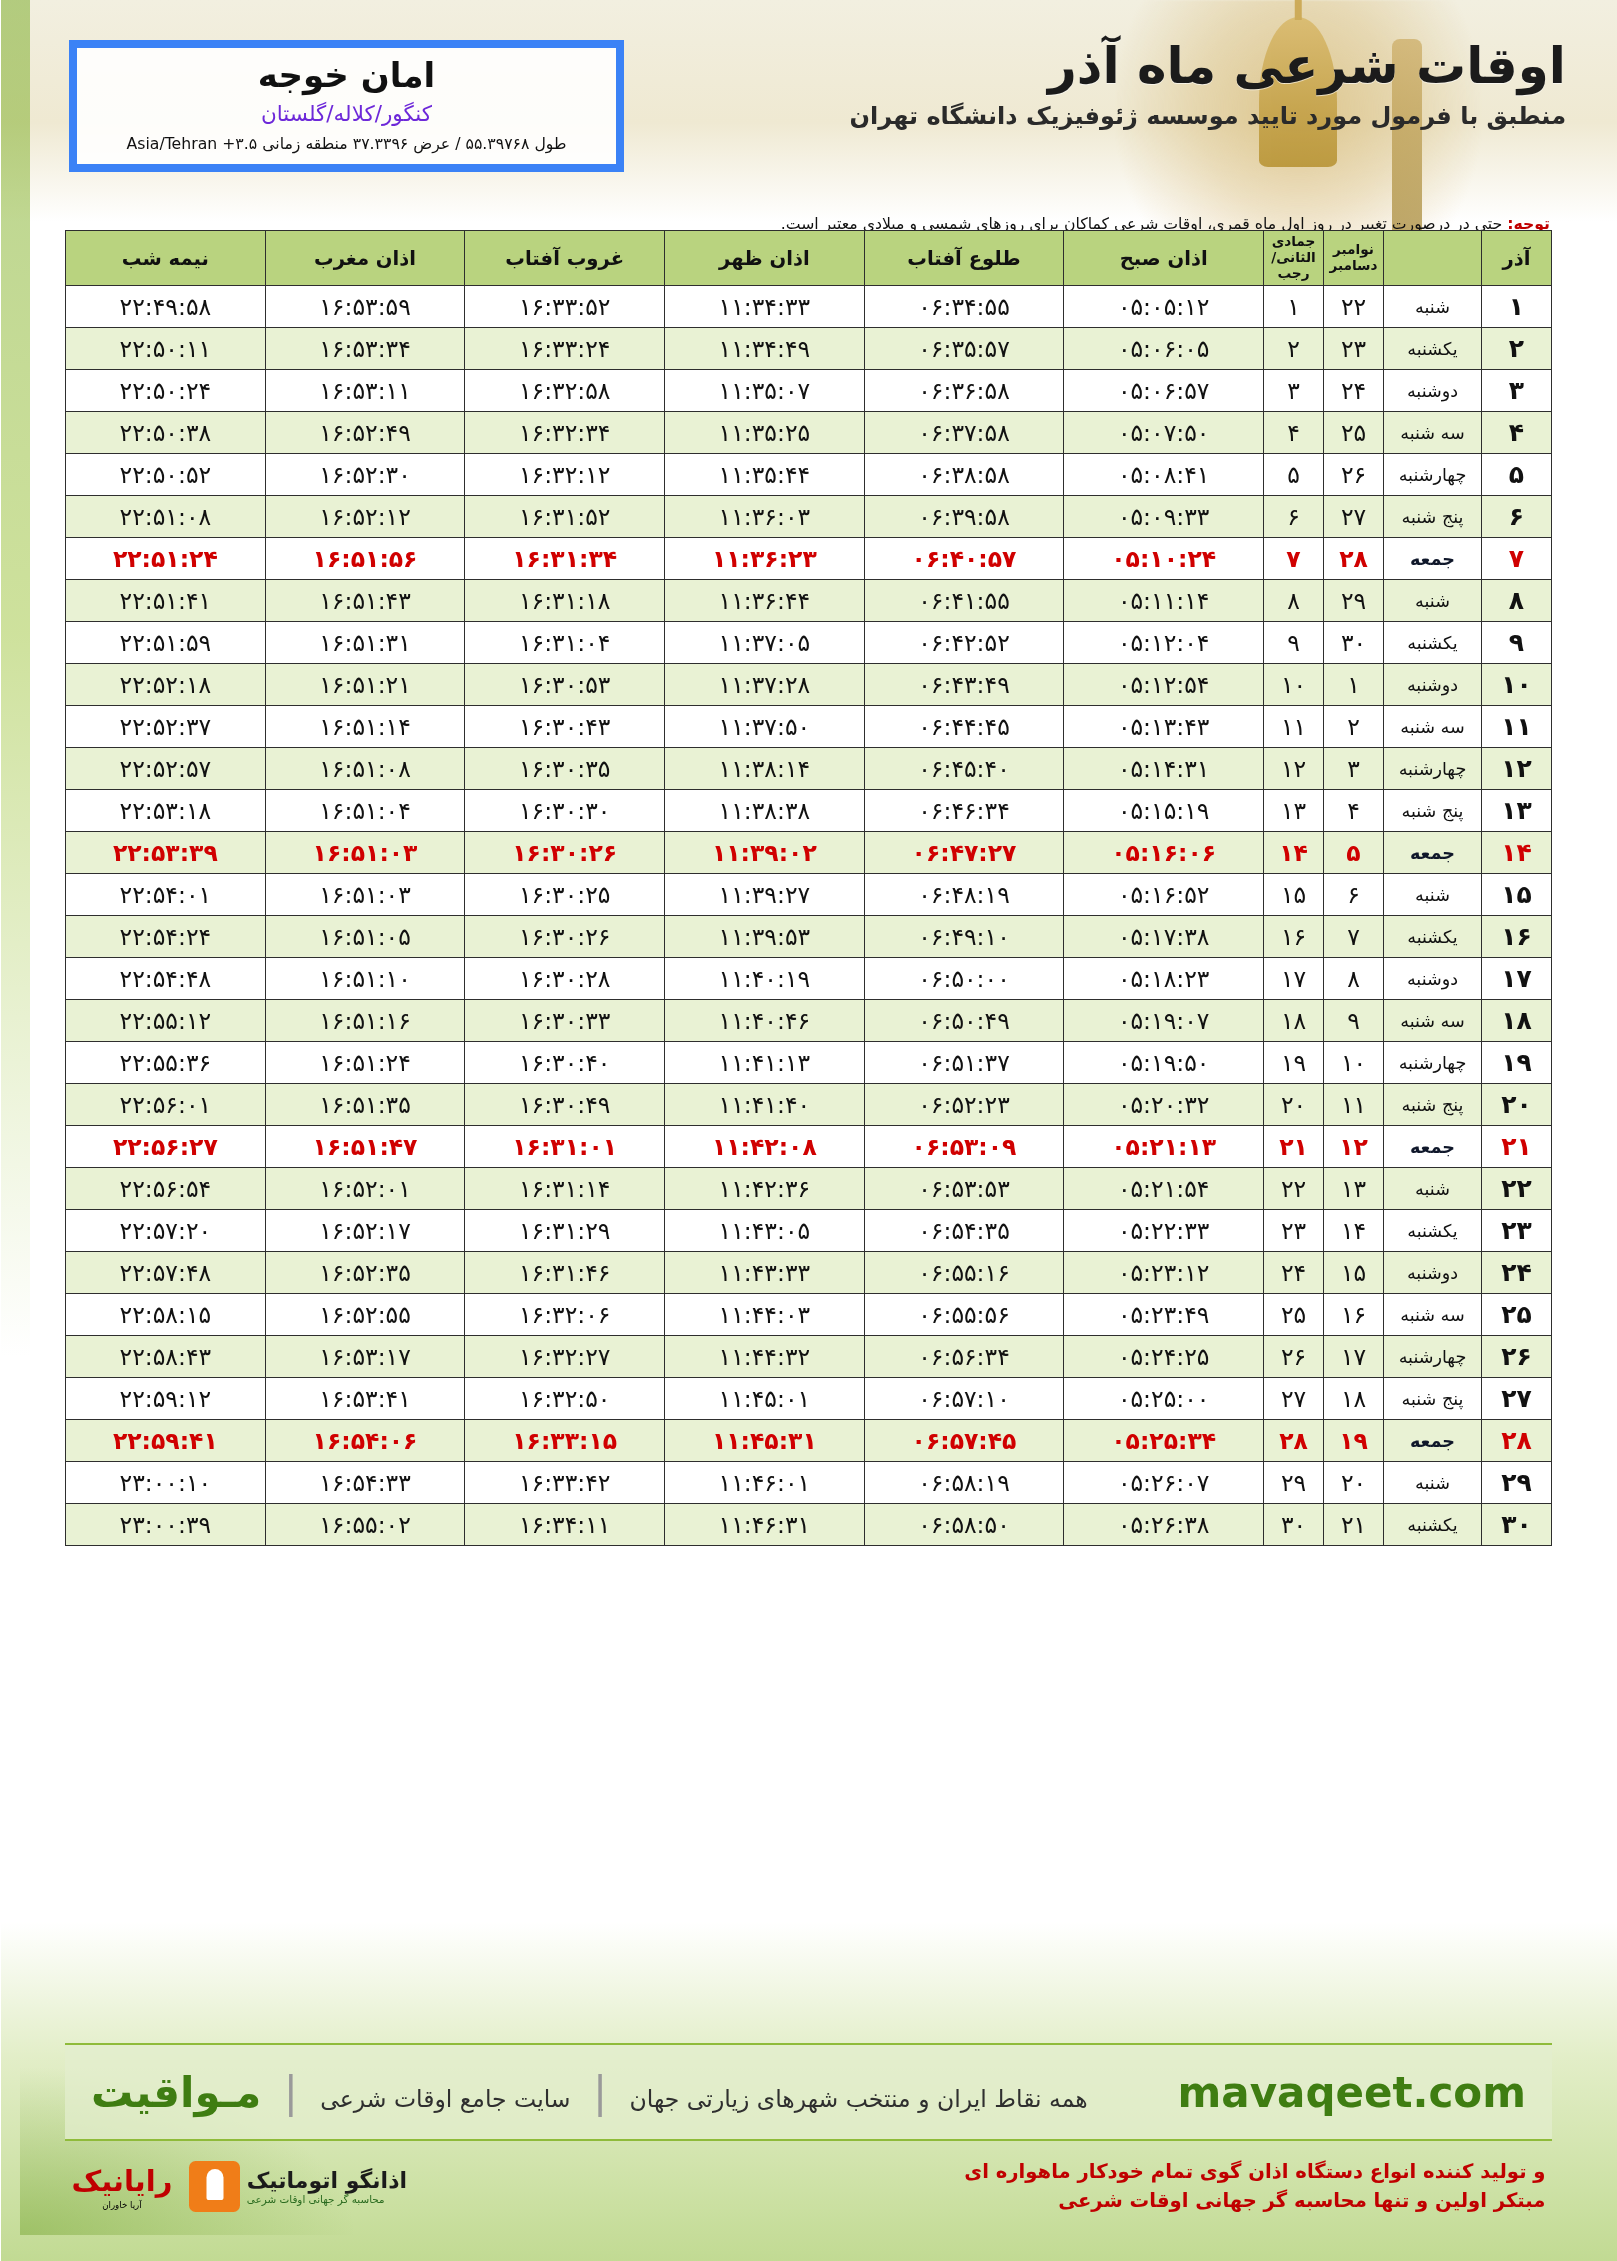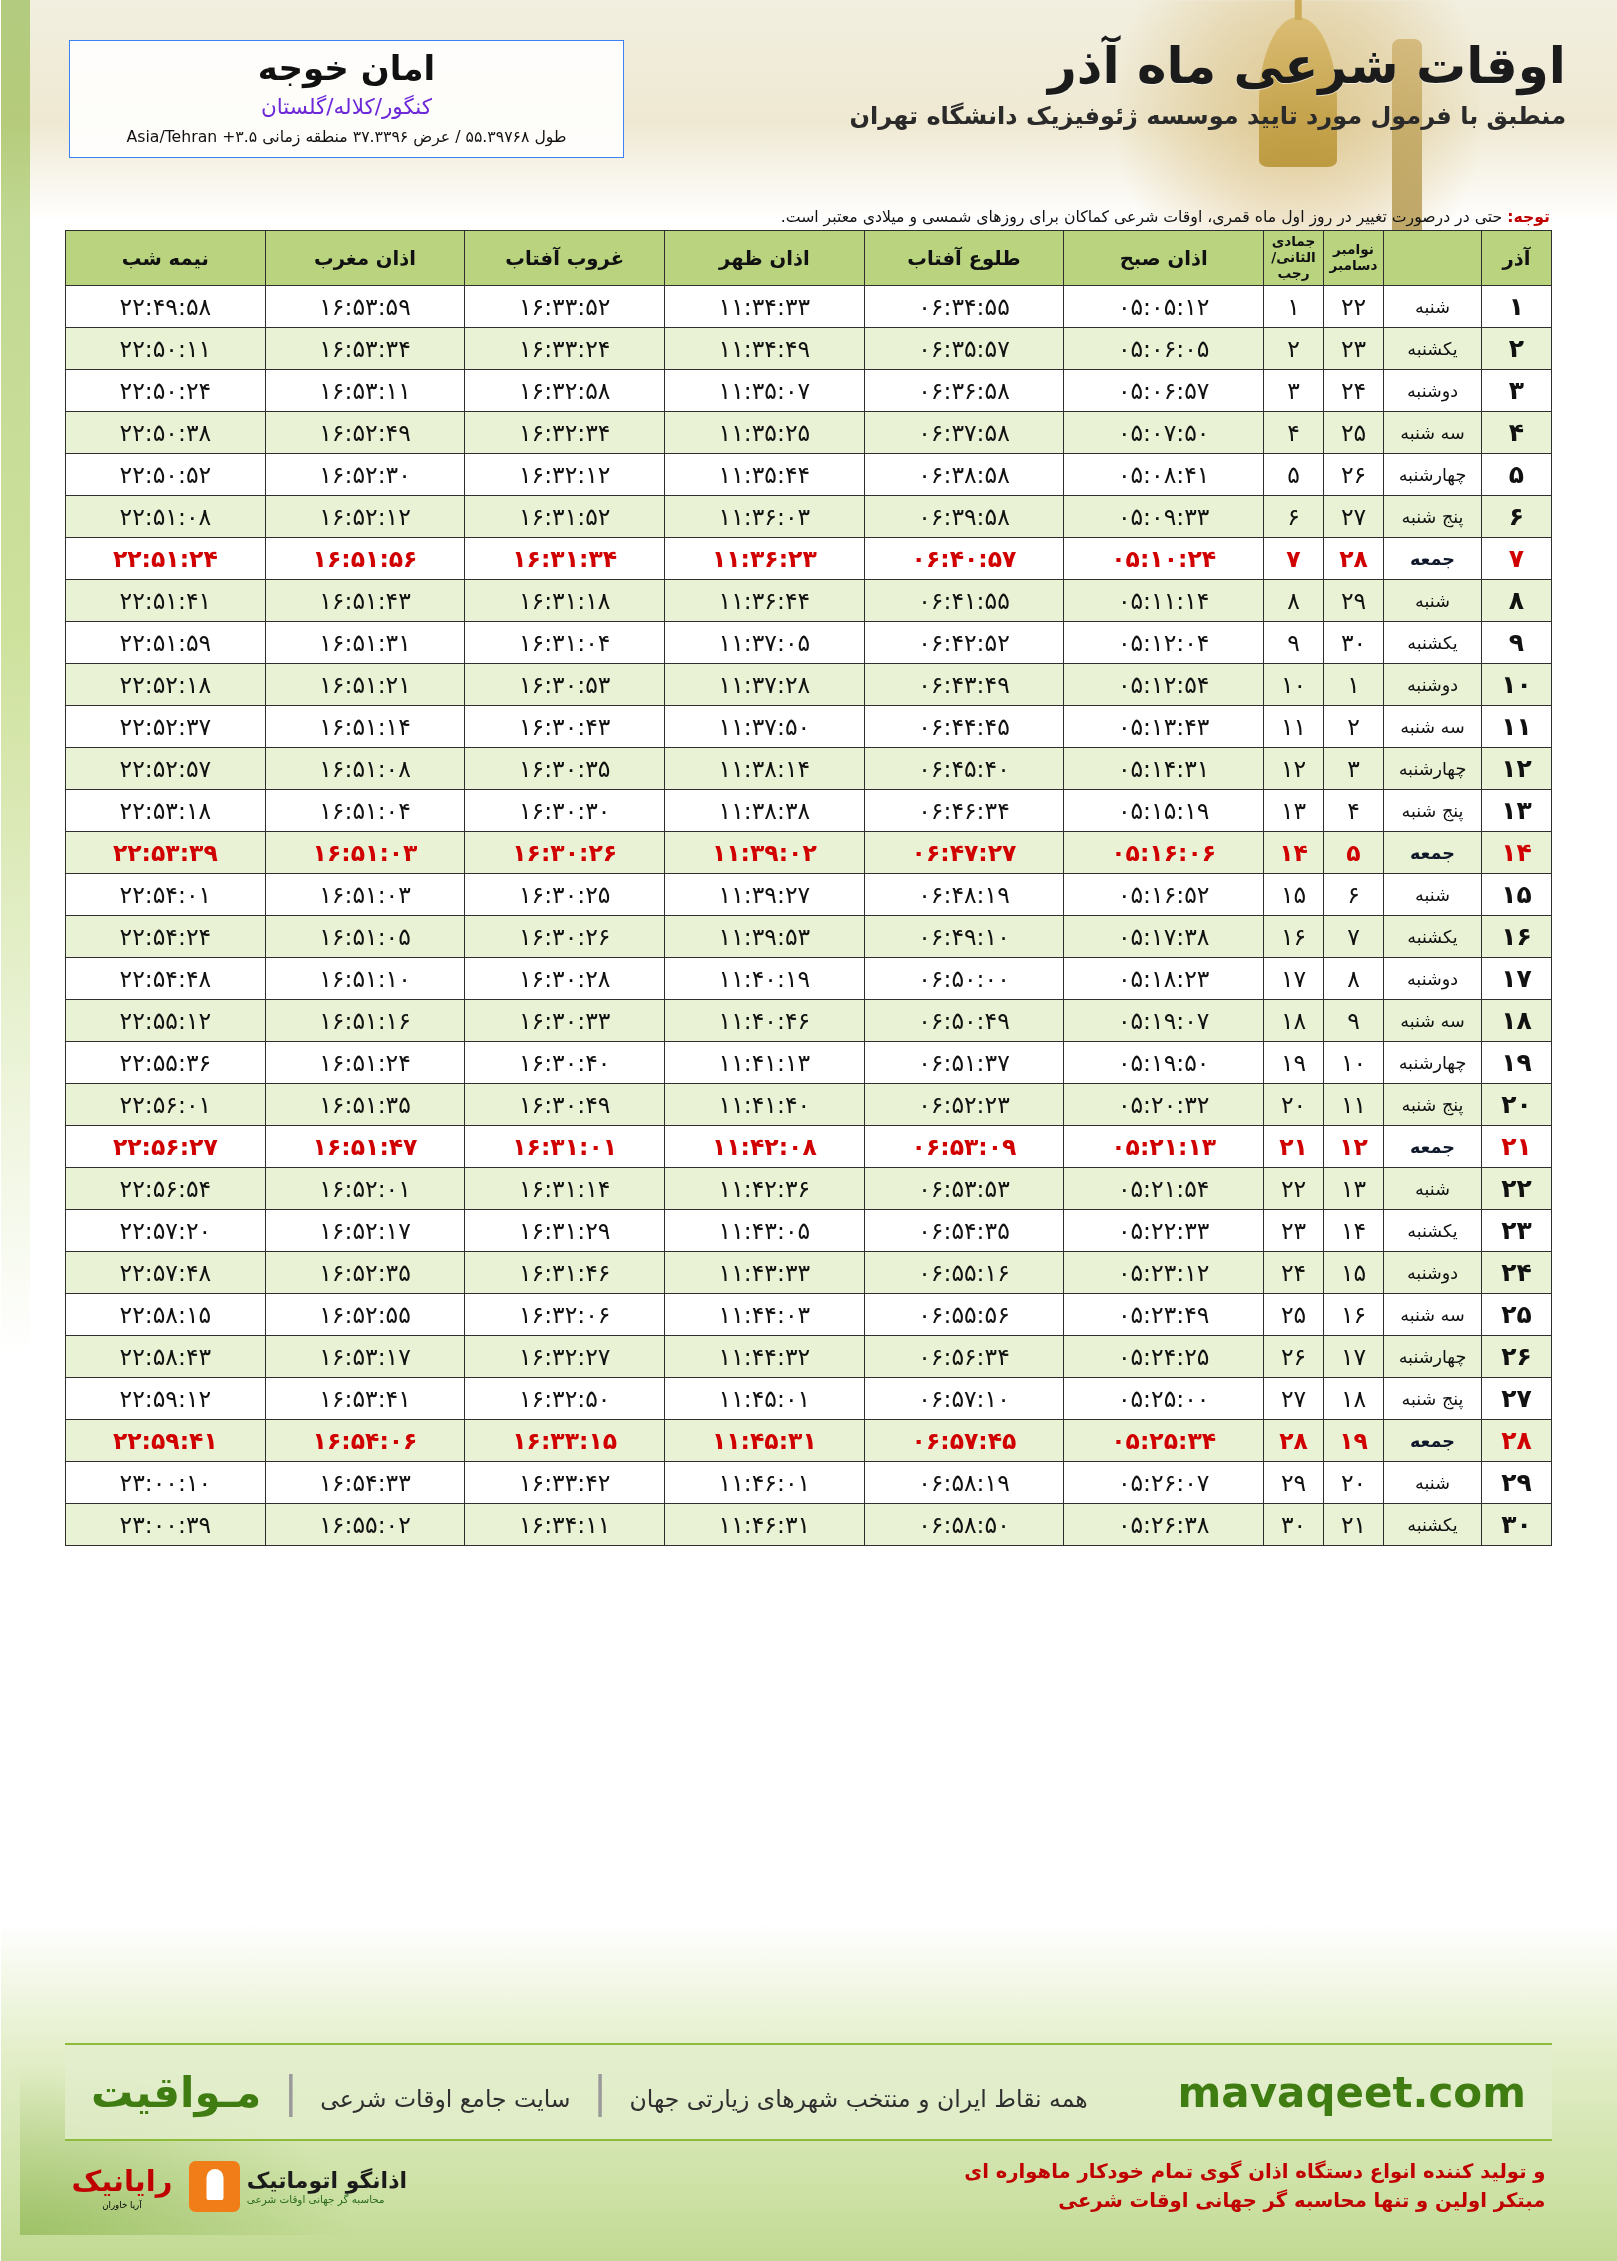--- a/index.html
+++ b/index.html
@@ -64,30 +64,30 @@
   .title-sub {
     font-size: 24px; font-weight: bold; color: #2a2a2a; margin-top: 9px;
   }
   .title-dates {
     font-size: 21.5px; color: #2a2a2a; margin-top: 9px;
   }
 
   
   .citybox {
     position: absolute; top: 40px; left: 69px; width: 555px;
-    border: 1px solid #3b82f6; background: rgba(255,255,255,.88);
+    border: 8px solid #3b82f6; background: rgba(255,255,255,.88);
     text-align: center; padding: 9px 6.5px 11.7px 6.5px; z-index: 5;
   }
   .city-name { font-size: 34px; font-weight: bold; color: #111; line-height: 1.1; }
   .city-path { font-size: 21.5px; color: #6d28d9; margin-top: 6.5px; }
   .city-coords { font-size: 15.7px; color: #111; margin-top: 7.8px; direction: ltr; unicode-bidi: plaintext;}
 
   
   .note {
-    position: absolute; top: 207px; left: 69px; width: 1481px; text-align: right;
+    position: absolute; top: 214px; left: 69px; width: 1481px; text-align: right;
     font-size: 15.7px; color: #111; z-index: 5;
   }
   .note b { color: #c00000; }
 
   
   .table-wrap {
     position: absolute; top: 230px; left: 65px; width: 1487px; z-index: 5;
   }
   table.prayer {
     border-collapse: collapse; width: 100%; background: #fff;

